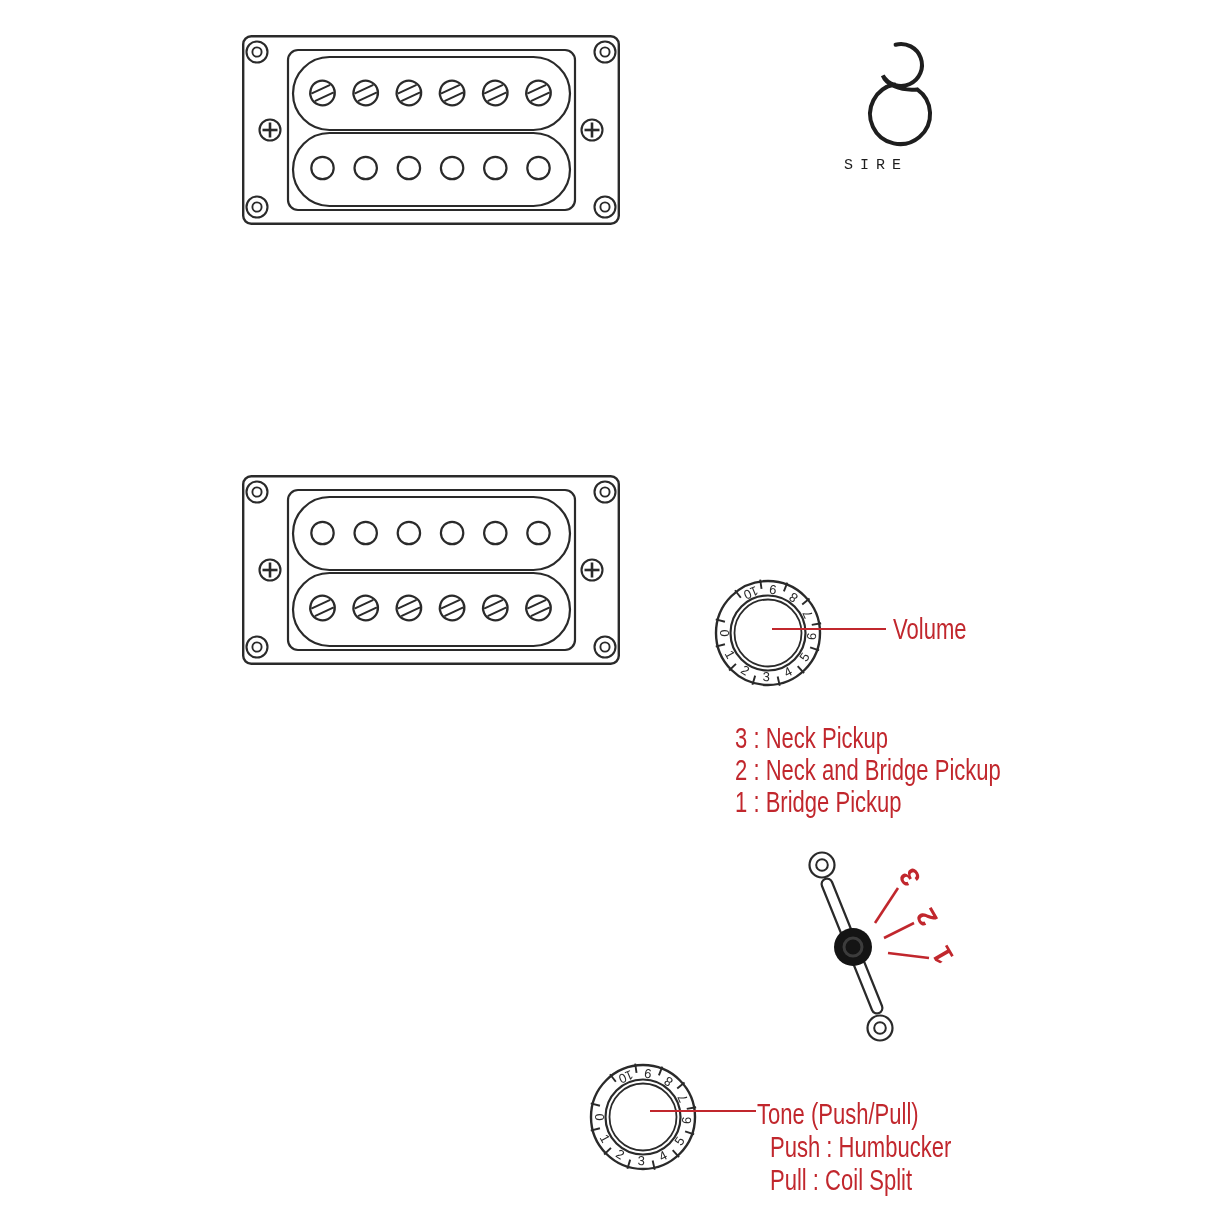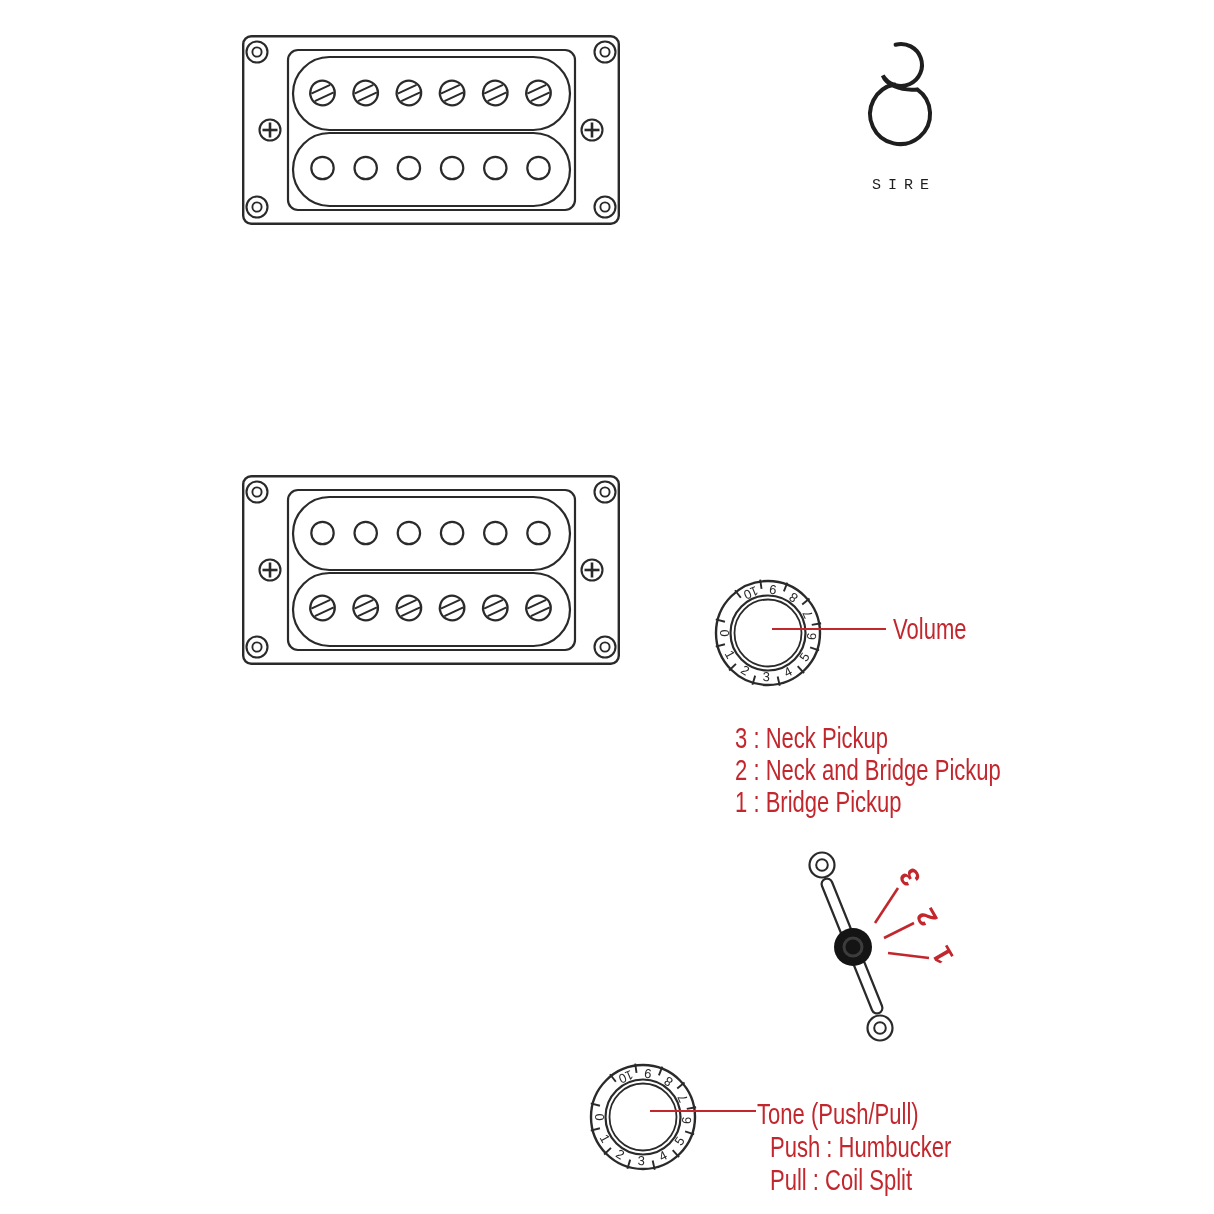--- a/index.html
+++ b/index.html
@@ -168,21 +168,21 @@
       <g transform="translate(296.5 133) rotate(-25)">
         <circle cx="0" cy="0" r="12.3" fill="#ffffff" stroke="#2a2a2a" stroke-width="2.2"></circle>
         <line x1="-10.4" y1="-4.2" x2="10.4" y2="-4.2" stroke="#2a2a2a" stroke-width="2"></line>
         <line x1="-10.4" y1="4.2" x2="10.4" y2="4.2" stroke="#2a2a2a" stroke-width="2"></line>
       </g>
     </svg>
 
   <svg class="abs" style="left:855px; top:30px;" width="92" height="125" viewBox="0 0 92 125">
     <path d="M 40.6 14.7 A 21 21 0 1 1 27.8 45.5 C 31 54, 44 61, 62.2 59.4 A 30 30 0 1 1 39.8 54.5" fill="none" stroke="#1e1e1e" stroke-width="4" stroke-linecap="round"></path>
   </svg>
-  <div class="brand-name" style="left:872px; top:157px;margin-top:20px;">SIRE</div>
+  <div class="brand-name" style="left:844px; top:157px;">SIRE</div>
 
   <svg class="abs knob" style="left:711px; top:576px;" width="114" height="114" viewBox="0 0 114 114">
     <circle cx="57" cy="57" r="52" fill="#ffffff" stroke="#2a2a2a" stroke-width="2.4"></circle>
     <g>
         <line x1="13.946747064050392" y1="45.745338226621534" x2="4.755603178847672" y2="43.34265762331602" stroke="#2a2a2a" stroke-width="1.9"></line>
         <line x1="13.946747064050406" y1="68.25466177337852" x2="4.755603178847679" y2="70.65734237668404" stroke="#2a2a2a" stroke-width="1.9"></line>
         <line x1="24.962415008570353" y1="87.884351181738" x2="18.12293057219773" y2="94.47763963626635" stroke="#2a2a2a" stroke-width="1.9"></line>
         <line x1="44.17526606803307" y1="99.61192555581425" x2="41.437401520759224" y2="108.70885348345999" stroke="#2a2a2a" stroke-width="1.9"></line>
         <line x1="66.66947221305773" y1="100.43675065104323" x2="68.73374156191275" y2="109.70976483497381" stroke="#2a2a2a" stroke-width="1.9"></line>
         <line x1="86.6896331272547" y1="90.14778551832717" x2="93.02786941284839" y2="97.22427905594758" stroke="#2a2a2a" stroke-width="1.9"></line>

